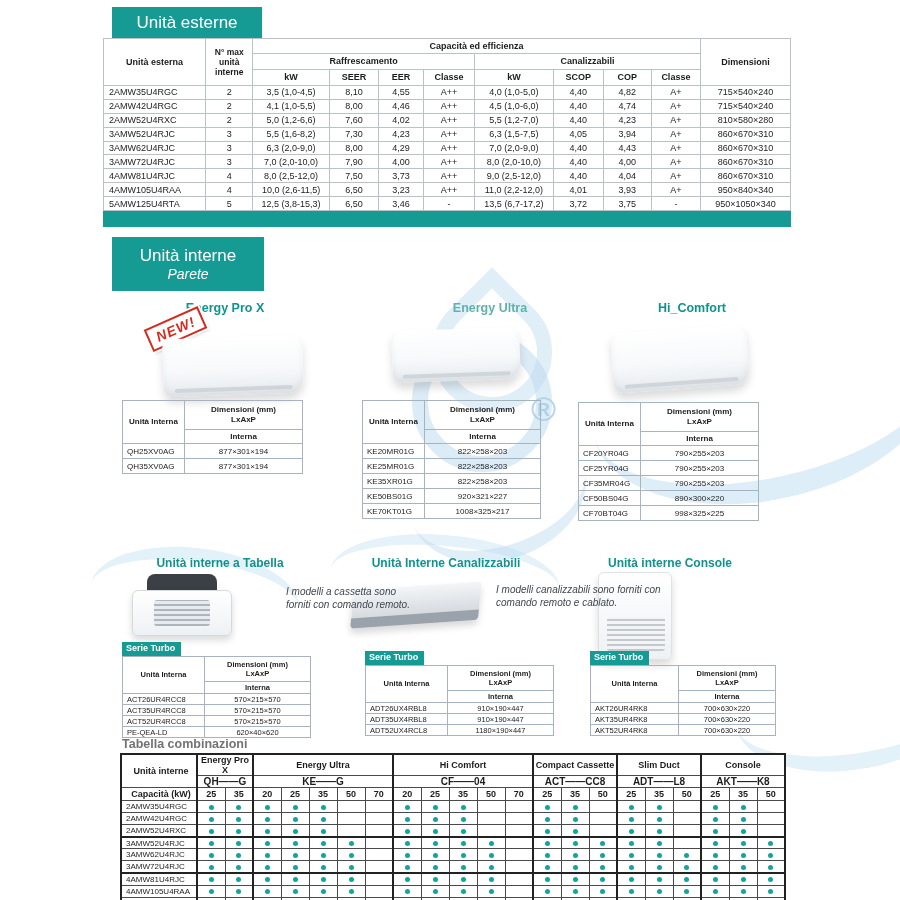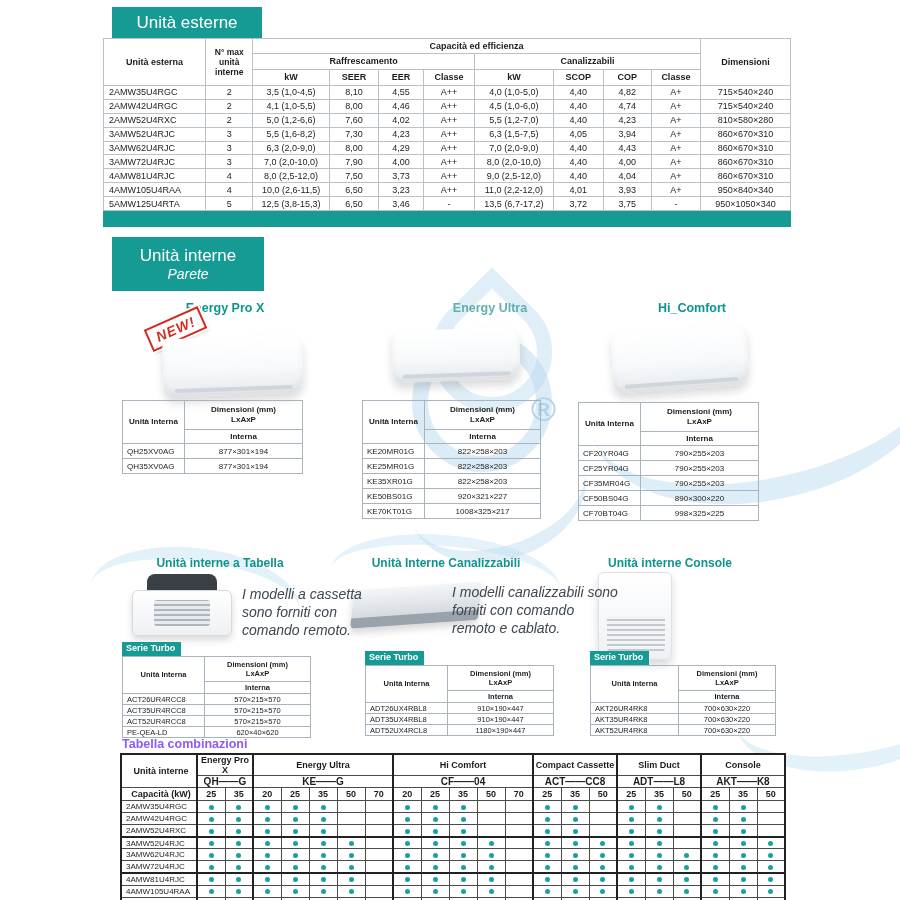--- a/index.html
+++ b/index.html
@@ -46,38 +46,38 @@
   .mini { position:absolute; table-layout:fixed; font-size:8px; }
   .mini th, .mini td { border:1px solid #a7b4c0; text-align:center; vertical-align:middle; padding:0 2px; }
   .mini th { font-weight:bold; line-height:1.25; }
   .mini thead tr:nth-child(1) { height:29px; }
   .mini thead tr:nth-child(2) { height:14px; }
   .mini tbody tr { height:15px; }
   .mini tbody td:first-child { text-align:left; padding-left:4px; }
 
   
   .stitle { position:absolute; font-size:12px; font-weight:bold; color:#0f948d; text-align:center; }
-  .desc { position:absolute; font-size:14px; font-style:italic; color:#3f4750; line-height:1.3; }
+  .desc { position:absolute; font-size:10px; font-style:italic; color:#3f4750; line-height:1.3;margin-left:44px; }
   .serie-bar { position:absolute; height:14px; background:#169b94; color:#fff; font-size:9px; font-weight:bold; padding:1px 6px 0 4px; }
   .mini2 { font-size:7.5px; }
   .mini2 thead tr:nth-child(1) { height:25px; }
   .mini2 thead tr:nth-child(2) { height:12px; }
   .mini2 tbody tr { height:11px; }
 
   .cassette { position:absolute; left:132px; top:574px; width:100px; height:64px; }
   .cass-top { position:absolute; left:15px; top:0; width:70px; height:20px; background:#3b4046; border-radius:8px 8px 0 0; }
   .cass-plate { position:absolute; left:0; top:16px; width:100px; height:46px; background:linear-gradient(180deg,#fff,#eef1f4); border:1px solid #d4dade; border-radius:6px; box-shadow:0 4px 7px rgba(0,0,0,.15); }
   .cass-grille { position:absolute; left:22px; top:26px; width:56px; height:26px; background:repeating-linear-gradient(0deg,#aeb5bc 0 2px,#e7eaee 2px 5px); border-radius:3px; }
   .duct { position:absolute; left:352px; top:586px; width:128px; height:38px; background:linear-gradient(180deg,#f4f6f8,#cbd1d7); border-radius:4px; transform:rotate(-4deg) skewX(-10deg); box-shadow:0 5px 7px rgba(0,0,0,.15); }
   .duct::after { content:""; position:absolute; left:0; bottom:0; width:100%; height:10px; background:#9aa2ab; border-radius:0 0 4px 4px; }
   .console-unit { position:absolute; left:598px; top:572px; width:74px; height:88px; background:linear-gradient(180deg,#ffffff,#eef1f4); border:1px solid #dde2e6; border-radius:6px; box-shadow:0 5px 8px rgba(0,0,0,.15); }
   .console-unit::after { content:""; position:absolute; left:8px; bottom:8px; width:58px; height:34px; background:repeating-linear-gradient(0deg,#c3c9cf 0 2px,#f2f4f6 2px 5px); border-radius:3px; }
 
   
-  .ctitle { position:absolute; left:122px; top:737px; font-size:12.5px; font-weight:bold; color:#8b5cf6; }
+  .ctitle { position:absolute; left:122px; top:737px; font-size:12.5px; font-weight:bold; color:#737373; }
   .combo { position:absolute; left:120px; top:753px; table-layout:fixed; font-size:9px; background:#fff; border:2px solid #222; }
   .combo th, .combo td { border:1px solid #4a4a4a; text-align:center; vertical-align:middle; padding:0; }
   .combo th { font-weight:bold; }
   .combo thead tr:nth-child(1) { height:13px; }
   .combo thead tr:nth-child(2) { height:12px; font-size:10px; }
   .combo thead tr:nth-child(3) { height:13px; }
   .combo tbody tr { height:12.1px; }
   .combo td.lbl, .combo th.lbl { text-align:left; padding-left:4px; font-size:8px; }
   .combo th.lbl { text-align:center; font-size:9px; }
   .combo .gstart { border-left:2px solid #222; }

